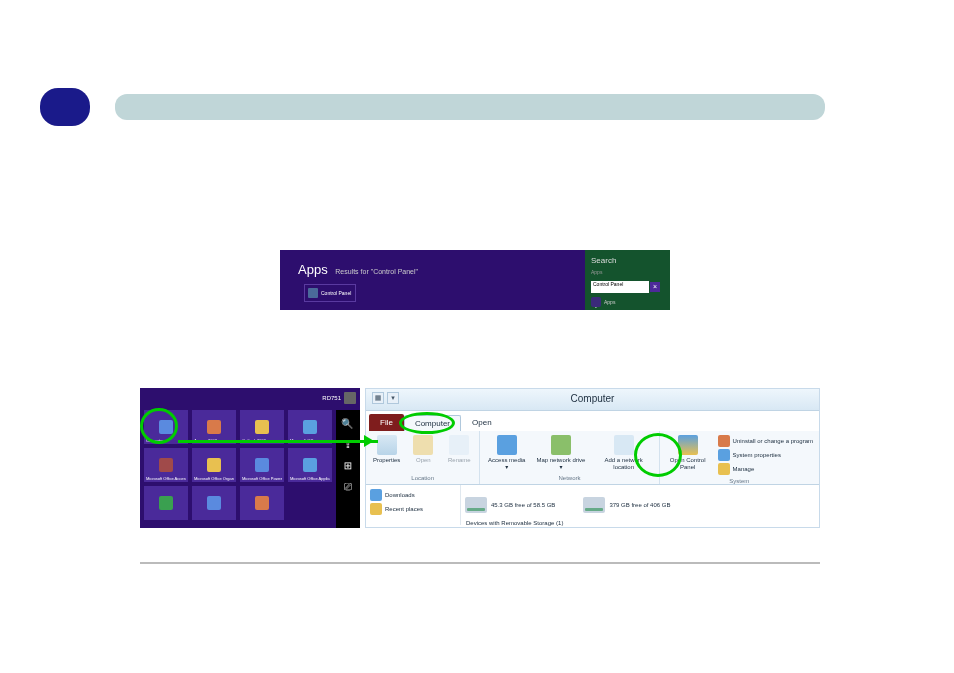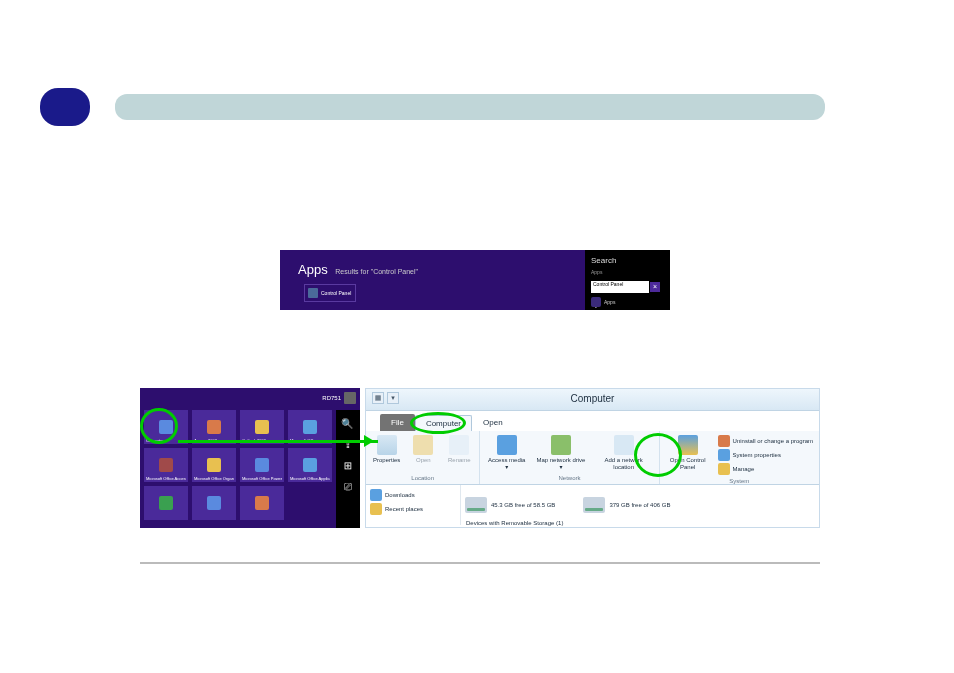--- a/index.html
+++ b/index.html
@@ -9,21 +9,21 @@
     .sidebar-tab { position: absolute; left: 0; top: 0; width: 50px; height: 38px; background: #1a1a8a; border-radius: 18px; }
     .header-bar { position: absolute; left: 75px; top: 6px; width: 710px; height: 26px; background: #c0d6d8; border-radius: 12px; }
     
     
     .fig1 { position: absolute; top: 250px; left: 280px; width: 390px; height: 60px; background: #2d0e6e; }
     .fig1-title { position: absolute; top: 12px; left: 18px; color: #fff; font-size: 13px; font-weight: 300; }
     .fig1-sub { font-size: 7px; color: #ccc; margin-left: 4px; }
     .fig1-tile { position: absolute; top: 34px; left: 24px; width: 52px; height: 18px; border: 1px solid #5a3aa0; display: flex; align-items: center; padding-left: 3px; }
     .fig1-tile-icon { width: 10px; height: 10px; background: #4a6a9a; border-radius: 1px; }
     .fig1-tile-label { color: #fff; font-size: 5px; margin-left: 3px; }
-    .fig1-search { position: absolute; right: 0; top: 0; bottom: 0; width: 85px; background: #000000; padding: 6px 6px; }
+    .fig1-search { position: absolute; right: 0; top: 0; bottom: 0; width: 85px; background: #14532d; padding: 6px 6px; }
     .fig1-search-label { color: #ddd; font-size: 8px; margin-bottom: 4px; }
     .fig1-search-sub { color: #999; font-size: 5px; margin-bottom: 2px; }
     .fig1-input { width: 58px; height: 12px; background: #fff; font-size: 5px; padding: 0 2px; display: inline-block; vertical-align: middle; }
     .fig1-close { display: inline-block; width: 10px; height: 10px; background: #4d2a9a; color: #fff; font-size: 7px; text-align: center; line-height: 10px; vertical-align: middle; margin-left: 1px; }
     .fig1-loupe { display: inline-block; width: 10px; height: 10px; color: #fff; font-size: 8px; vertical-align: middle; text-align: center; }
     .fig1-app-row { position: absolute; bottom: 3px; left: 6px; display: flex; align-items: center; }
     .fig1-app-icon { width: 10px; height: 10px; background: #3a2a7a; border-radius: 2px; }
     .fig1-app-text { font-size: 5px; color: #ccc; margin-left: 3px; }
     
     
@@ -57,21 +57,21 @@
     .arrow::after { content: ''; position: absolute; right: -2px; top: -5px; border: 6px solid transparent; border-left: 10px solid #0c0; }
     
     
     .explorer { position: absolute; left: 225px; top: 0; width: 455px; height: 140px; background: #fff; border: 1px solid #c8daea; }
     .ex-titlebar { height: 22px; background: linear-gradient(#eef6fc, #d8e8f4); border-bottom: 1px solid #c0d4e4; position: relative; }
     .ex-qat { position: absolute; left: 6px; top: 3px; display: flex; gap: 3px; }
     .qat-btn { width: 12px; height: 12px; background: #e8f0f8; border: 1px solid #b0c8dc; font-size: 7px; text-align: center; line-height: 10px; color: #456; }
     .ex-title { position: absolute; left: 50%; transform: translateX(-50%); top: 4px; font-size: 10px; color: #234; }
     .ex-tabs { height: 20px; display: flex; align-items: flex-end; }
     .ex-tab { padding: 3px 10px; font-size: 8px; color: #234; border: 1px solid transparent; position: relative; }
-    .ex-tab.file { background: #737373; color: #fff; border-radius: 2px 2px 0 0; margin-left: 14px; }
+    .ex-tab.file { background: #7f1d1d; color: #fff; border-radius: 2px 2px 0 0; margin-left: 3px; }
     .ex-tab.active { background: #f4f8fc; border: 1px solid #b0c8dc; border-bottom: none; border-radius: 2px 2px 0 0; }
     .circle-2 { position: absolute; top: -4px; left: -6px; width: 56px; height: 22px; border: 3px solid #0c0; border-radius: 50%; z-index: 10; }
     .ex-ribbon { height: 54px; background: #f4f8fc; border-bottom: 1px solid #c0d4e4; display: flex; position: relative; }
     .rgroup { display: flex; flex-direction: column; border-right: 1px solid #d4e2ee; padding: 2px 2px; }
     .rgroup-items { display: flex; flex: 1; }
     .ritem { display: flex; flex-direction: column; align-items: center; justify-content: flex-start; padding: 2px 5px; font-size: 6px; color: #234; text-align: center; line-height: 1.1; min-width: 36px; }
     .ritem .ico { width: 20px; height: 20px; margin-bottom: 2px; border-radius: 2px; }
     .rgroup-label { font-size: 6px; color: #678; text-align: center; padding: 1px 0; }
     .ritem.disabled { opacity: 0.45; }
     .ico-props { background: linear-gradient(#d8e8f4,#b8d4e8); }

